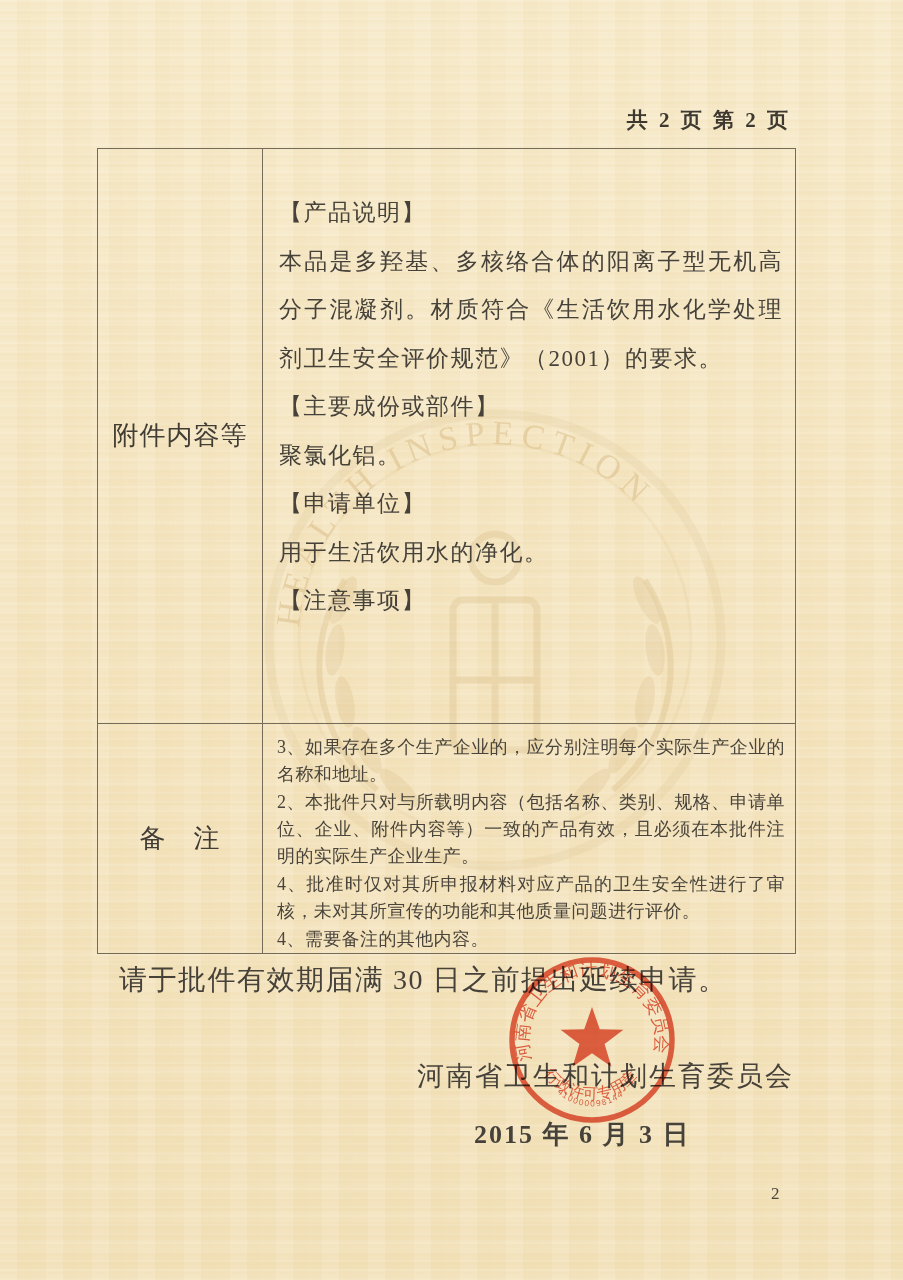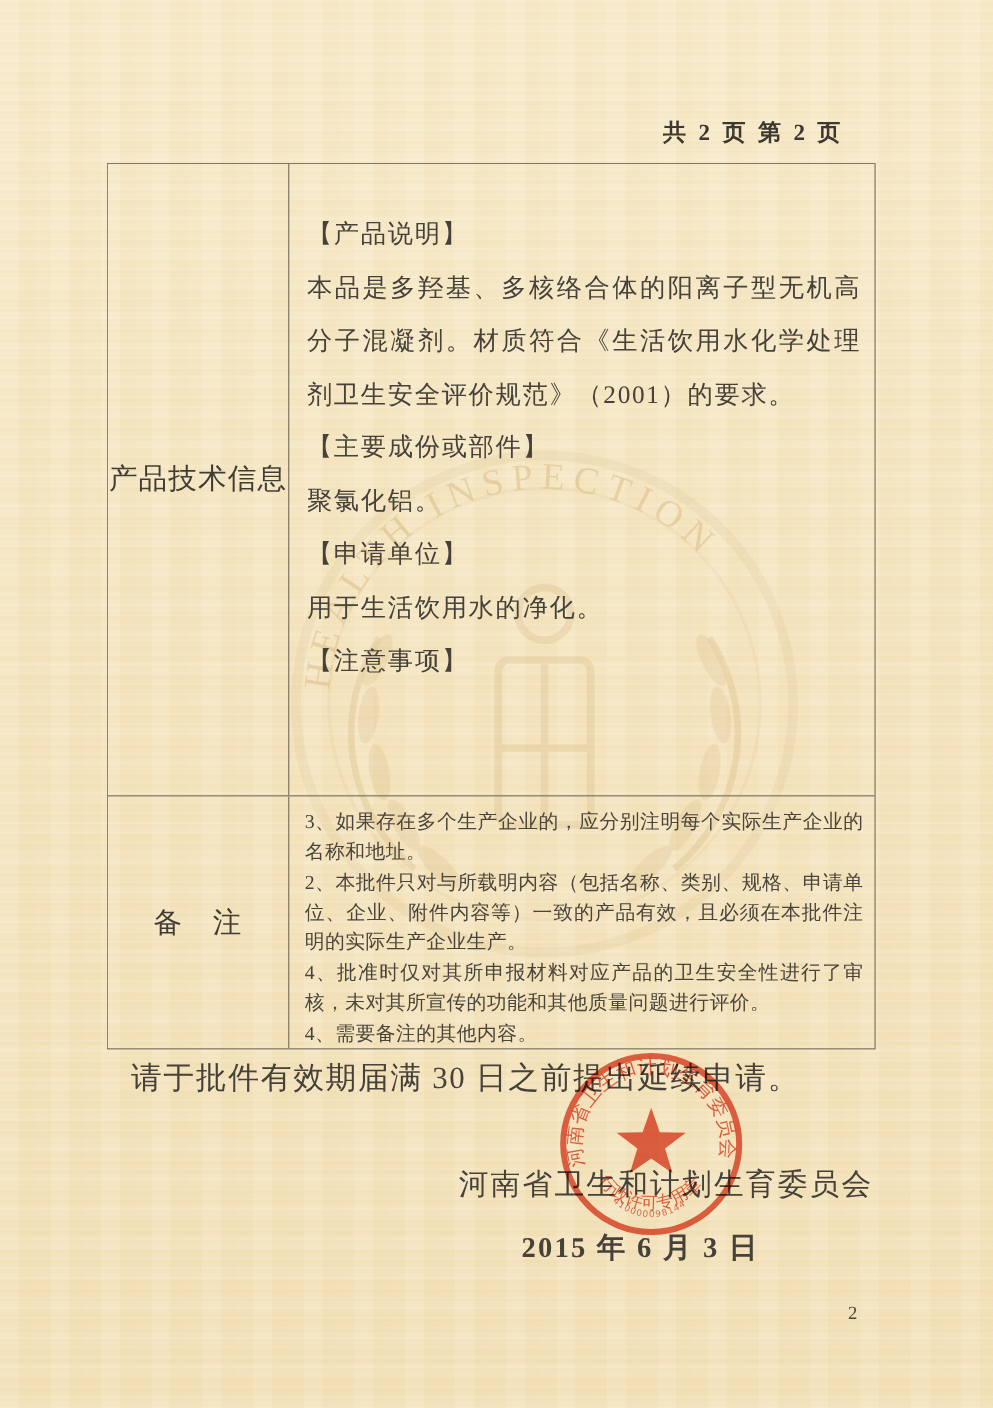--- a/index.html
+++ b/index.html
@@ -17,21 +17,21 @@
       repeating-linear-gradient(0deg, rgba(250,240,216,0.18) 0 11px, rgba(0,0,0,0) 11px 29px),
       linear-gradient(180deg,#f6e9c8 0%,#f3e2bb 55%,#f1dfb6 100%);
   }
   .abs{position:absolute;}
 
   
   .watermark{left:240px;top:385px;width:510px;height:510px;opacity:.55;pointer-events:none;}
 
   
   .page-indicator{
-    top:106px;right:136px;
+    top:106px;right:112px;
     font-size:21px;font-weight:700;letter-spacing:3px;color:#3d3930;
   }
 
   
   .doc-table{
     left:97px;top:148px;width:699px;height:806px;
     border:1px solid #736c5a;
     display:flex;flex-direction:column;
     box-sizing:border-box;
   }
@@ -104,21 +104,21 @@
       <rect x="-42" y="-40" width="84" height="150" rx="10"></rect>
       <path d="M -42 40 H 42 M 0 -40 V 110"></path>
       <circle cy="-82" r="24"></circle>
     </g>
   </svg>
 
   <div class="abs page-indicator">共 2 页 第 2 页</div>
 
   <div class="abs doc-table">
     <div class="t-row product">
-      <div class="t-label">产品技术信息</div>
+      <div class="t-label">附件内容等</div>
       <div class="t-content product-content">
         <div class="line">【产品说明】</div>
         <div class="line">本品是多羟基、多核络合体的阳离子型无机高分子混凝剂。材质符合《生活饮用水化学处理剂卫生安全评价规范》（2001）的要求。</div>
         <div class="line">【主要成份或部件】</div>
         <div class="line">聚氯化铝。</div>
         <div class="line">【申请单位】</div>
         <div class="line">用于生活饮用水的净化。</div>
         <div class="line">【注意事项】</div>
       </div>
     </div>

